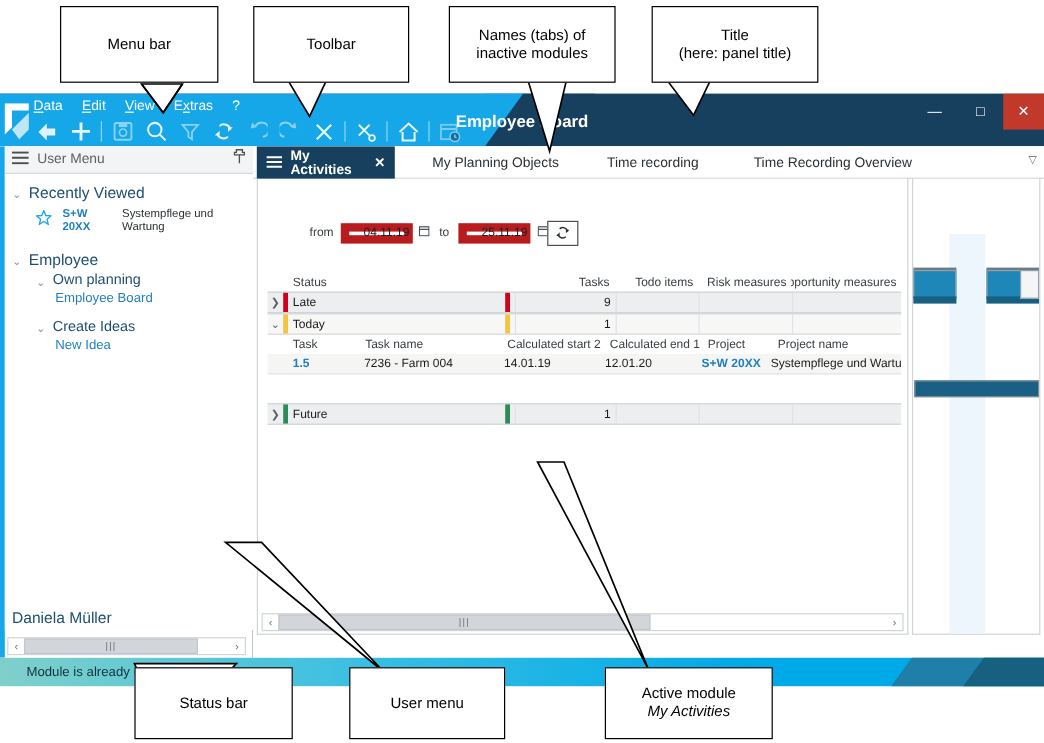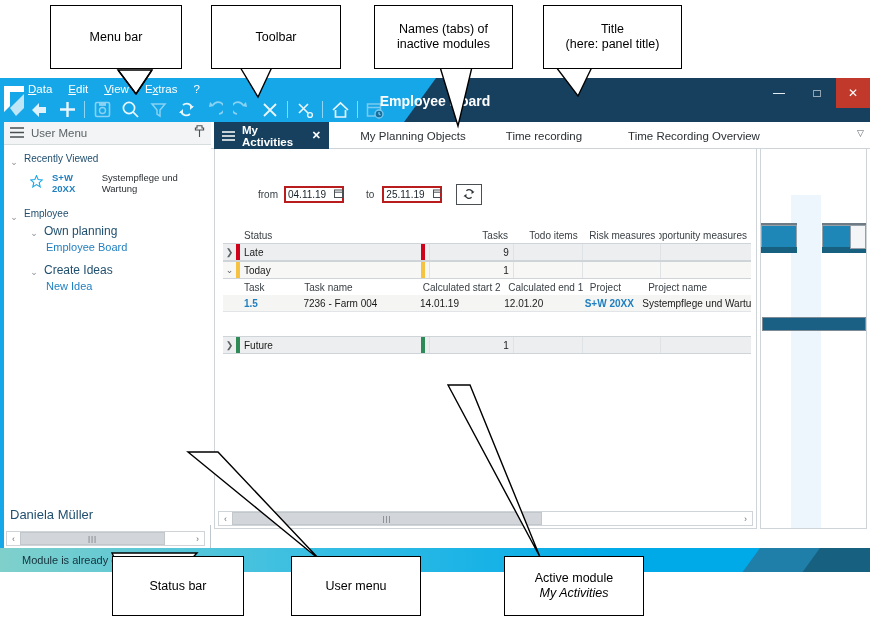--- a/index.html
+++ b/index.html
@@ -45,21 +45,21 @@
   .nav{position:absolute;left:0;top:0;width:211px;height:426px;background:#fff;border-right:1px solid #bfc7cc;box-sizing:border-box;}
   .nav-accent{position:absolute;left:0;top:0;width:4px;height:426px;background:#16a7e8;}
   .nav-head{position:absolute;left:4px;top:0;width:207px;height:23px;background:#f2f4f5;border-bottom:1px solid #d7dcdf;
      display:flex;align-items:center;box-sizing:border-box;padding:0 6px;}
   .nav-head .ham{margin-right:7px;color:#4a4f53;}
   .nav-head .ttl{font-size:11.5px;color:#5d6266;}
   .nav-head .pin{margin-left:auto;color:#4a4f53;}
   .nav-body{position:absolute;left:4px;top:23px;width:207px;height:380px;background:#fff;overflow:hidden;}
   .grp{margin:8px 0 0 0;display:flex;align-items:flex-start;}
   .chev{width:20px;text-align:center;color:#8b9196;font-size:9px;padding-top:4px;flex:none;}
-  .grp-title{font-size:10px;color:#1f4e6e;}
+  .grp-title{font-size:13px;color:#1f4e6e;}
   .grp-title.sub{font-size:12px;color:#1f4e6e;}
   .leaf{font-size:11px;color:#1f7fc0;margin:3px 0 0 42px;}
   .fav{display:flex;align-items:center;margin:5px 0 0 26px;}
   .fav .star{color:#16a7e8;margin-right:9px;}
   .fav .code{font-size:9.5px;font-weight:bold;color:#1f7fc0;margin-right:5px;}
   .fav .nm{font-size:9.5px;color:#2b3034;}
   .user{position:absolute;left:10px;bottom:26px;font-size:13px;color:#1f4e6e;}
   
   .hsb{position:absolute;bottom:2px;height:15px;background:#fff;border:1px solid #cfd4d8;box-sizing:border-box;display:flex;align-items:center;}
   .hsb .arw{width:13px;height:13px;display:flex;align-items:center;justify-content:center;color:#6b7075;font-size:9px;}
@@ -74,22 +74,22 @@
   .tab-active .ham{margin-right:7px;}
   .tab-active .lbl{font-size:11.5px;font-weight:bold;}
   .tab-active .x{margin-left:9px;font-size:11px;font-weight:bold;}
   .tab-in{position:absolute;top:0;height:27px;display:flex;align-items:center;justify-content:center;
      font-size:11.5px;color:#2b3034;}
   .tab-caret{position:absolute;right:6px;top:6px;color:#5d6266;font-size:9px;}
   .panel{position:absolute;left:3px;top:27px;width:543px;height:380px;background:#fff;border:1px solid #cfd4d8;
      border-top:none;box-sizing:border-box;}
   .daterow{position:absolute;left:0;top:32px;width:543px;height:26px;display:flex;align-items:center;}
   .dlabel{font-size:10px;color:#3a4045;}
-  .dfield{border:2px solid #b91c1c;background:#fff;height:17px;display:flex;align-items:center;
-     padding:0 2px;box-sizing:border-box;font-size:10px;color:#16212b;}
+  .dfield{border:7px solid #b91c1c;background:#fff;height:17px;display:flex;align-items:center;
+     padding:0 12px;box-sizing:border-box;font-size:10px;color:#16212b;}
   .dfield .cal{margin-left:8px;color:#4a4f53;font-size:10px;}
   .dbtn{width:24px;height:19px;border:1px solid #4a4f53;background:#fff;display:flex;align-items:center;justify-content:center;color:#2b3034;}
   
   .grid{position:absolute;left:8px;top:78px;width:528px;}
   .gridrow{display:flex;height:16px;align-items:stretch;font-size:10px;}
   .ghead{color:#3a4045;background:#fff;}
   .ghead .c{display:flex;align-items:center;}
   .cat{background:#eceeef;border-bottom:1px solid #cfd4d8;border-top:1px solid #cfd4d8;}
   .cat.today{background:#f7f7f5;}
   .c{box-sizing:border-box;padding:0 4px;display:flex;align-items:center;overflow:hidden;white-space:nowrap;}

